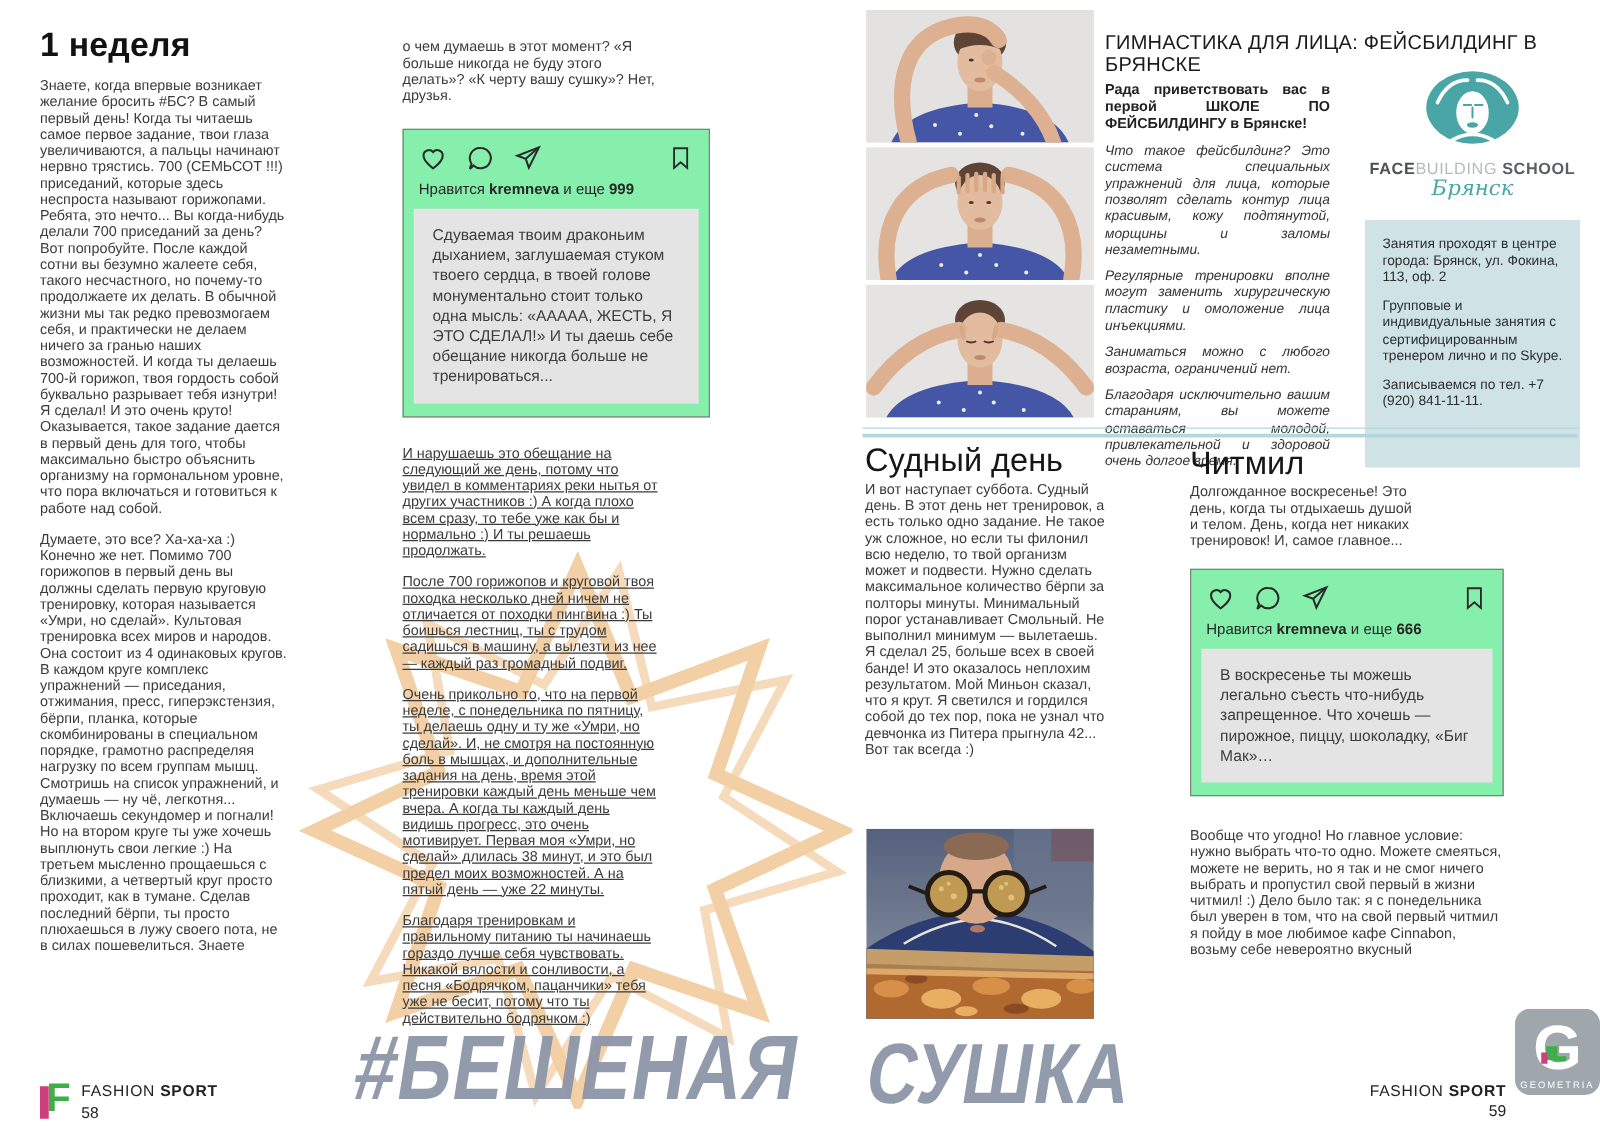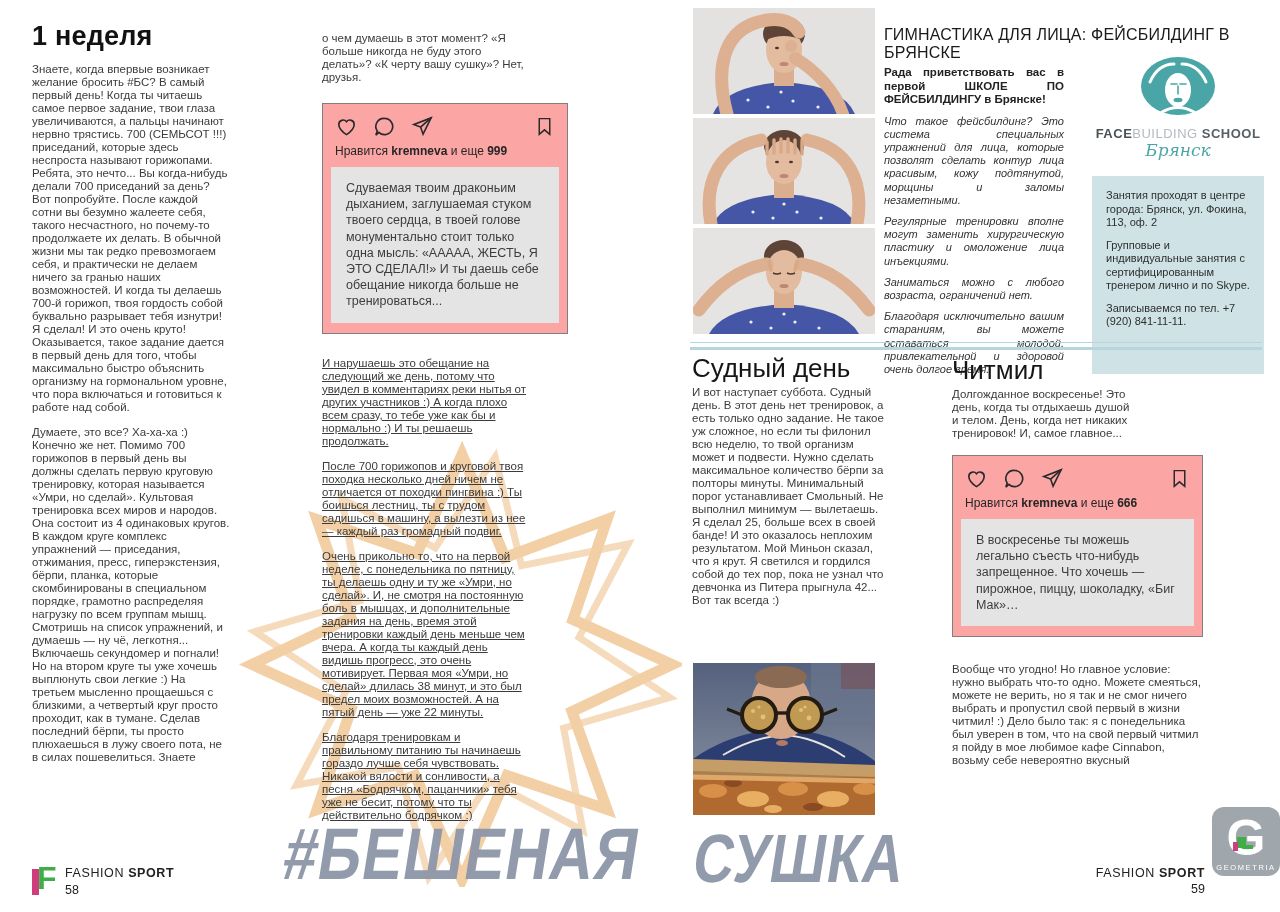--- a/index.html
+++ b/index.html
@@ -8,21 +8,21 @@
   .abs{position:absolute;}
   .z{z-index:2;}
 
   
   .bodytext{font-size:11.5px;line-height:13px;color:#3b3b3b;}
   .bodytext p{margin:0 0 12px 0;}
   .page-title{font-size:27px;font-weight:700;color:#121212;margin:0 0 20px 0;letter-spacing:.2px;}
   .sec-title{font-size:26px;font-weight:400;color:#161616;margin:0 0 11px 0;}
 
   
-  .ig-card{border:1px solid #7f7f7f;background:#fca5a5;}
+  .ig-card{border:1px solid #7f7f7f;background:#86efac;}
   .ig-head{padding:9px 12px 0 12px;}
   .ig-icons{display:flex;align-items:center;gap:15px;height:26px;}
   .ig-icons svg{display:block;}
   .ig-spacer{flex:1;}
   .ig-likes{font-size:12px;color:#262626;margin:6px 0 9px 0;}
   .ig-likes b{font-weight:700;}
   .ig-caption{background:#e4e4e4;margin:0 8px 10px 8px;padding:13px 15px;font-size:12.5px;line-height:16.2px;color:#3d3d3d;}
 
   
   .headline{font-size:16px;font-weight:400;color:#1a1a1a;letter-spacing:.2px;}

